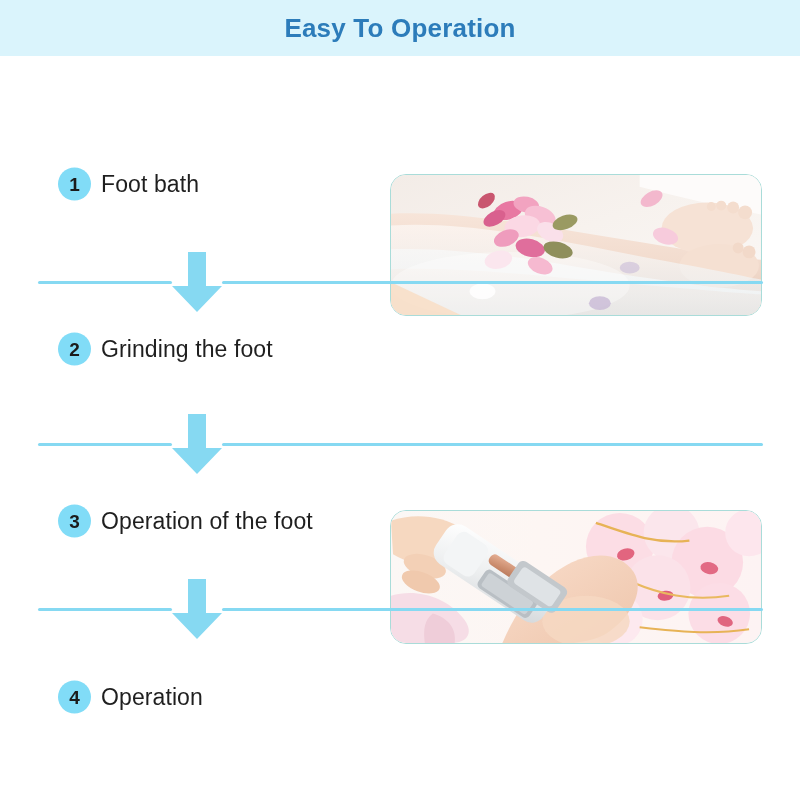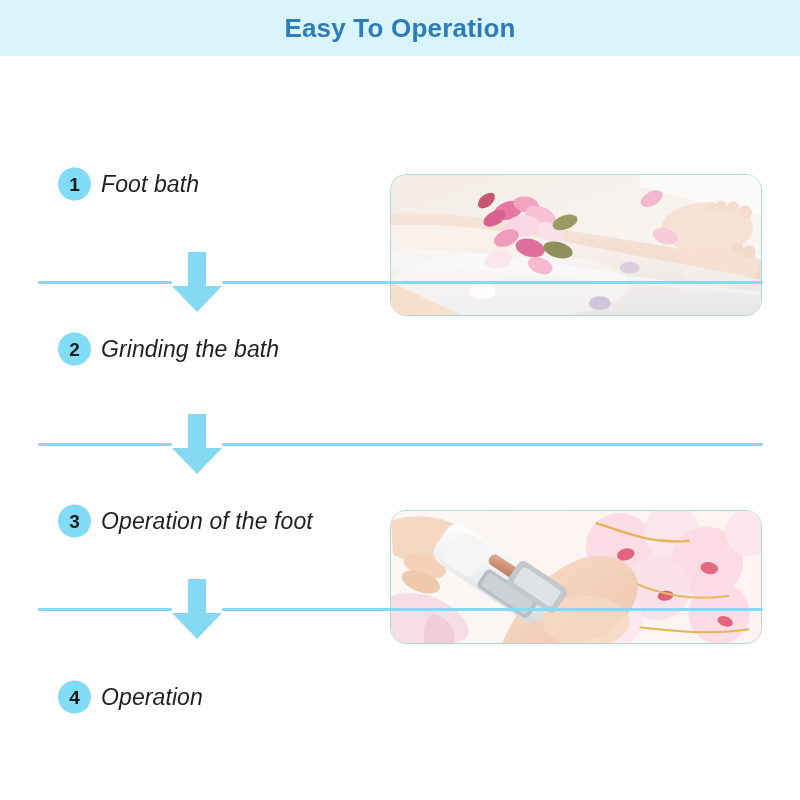--- a/index.html
+++ b/index.html
@@ -86,21 +86,20 @@
     justify-content: center;
     font-family: "Liberation Sans", "DejaVu Sans", sans-serif;
     flex: 0 0 auto;
   }
   .step-text {
     font-size: 23px;
     font-weight: 400;
     color: #1f1f1f;
     font-family: "Liberation Sans", "DejaVu Sans", sans-serif;
     letter-spacing: 0.1px;
-    font-style: italic;
   }
 
   
   .card {
     position: absolute;
     left: 390px;
     border: 1.6px solid #a9dcd9;
     border-radius: 16px;
     overflow: hidden;
     box-sizing: border-box;
@@ -239,21 +238,21 @@
       <div class="arrow">
         <svg viewBox="0 0 50 60">
           <path d="M16 0 H34 V34 H50 L25 60 L0 34 H16 Z" fill="#86d9f2"></path>
         </svg>
       </div>
     </div>
 
     <div class="step-row r2">
       <div class="step-label">
         <div class="step-badge">2</div>
-        <div class="step-text">Grinding the bath</div>
+        <div class="step-text">Grinding the foot</div>
       </div>
 
       <div class="card c2">
         <div class="photo">
           <svg viewBox="0 0 372 134" preserveAspectRatio="none">
             <defs>
               <linearGradient id="g2bg" x1="0" y1="0" x2="1" y2="0">
                 <stop offset="0%" stop-color="#fbf7f5"></stop>
                 <stop offset="40%" stop-color="#fdf6f3"></stop>
                 <stop offset="100%" stop-color="#fdf3f3"></stop>

